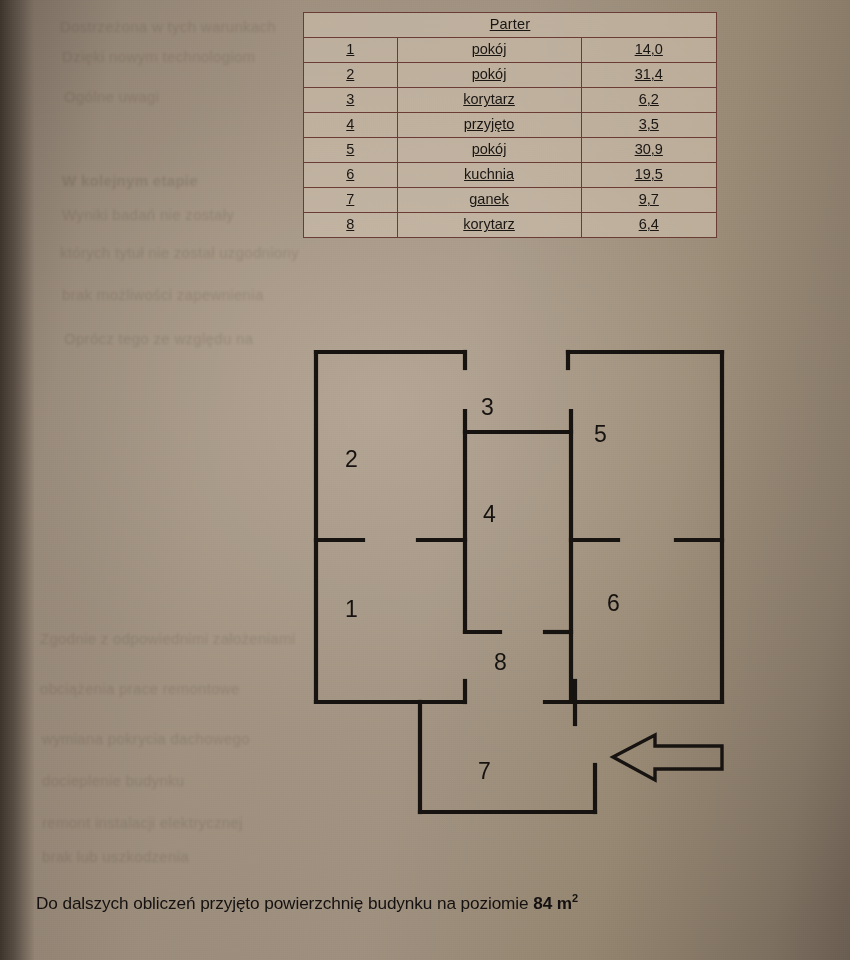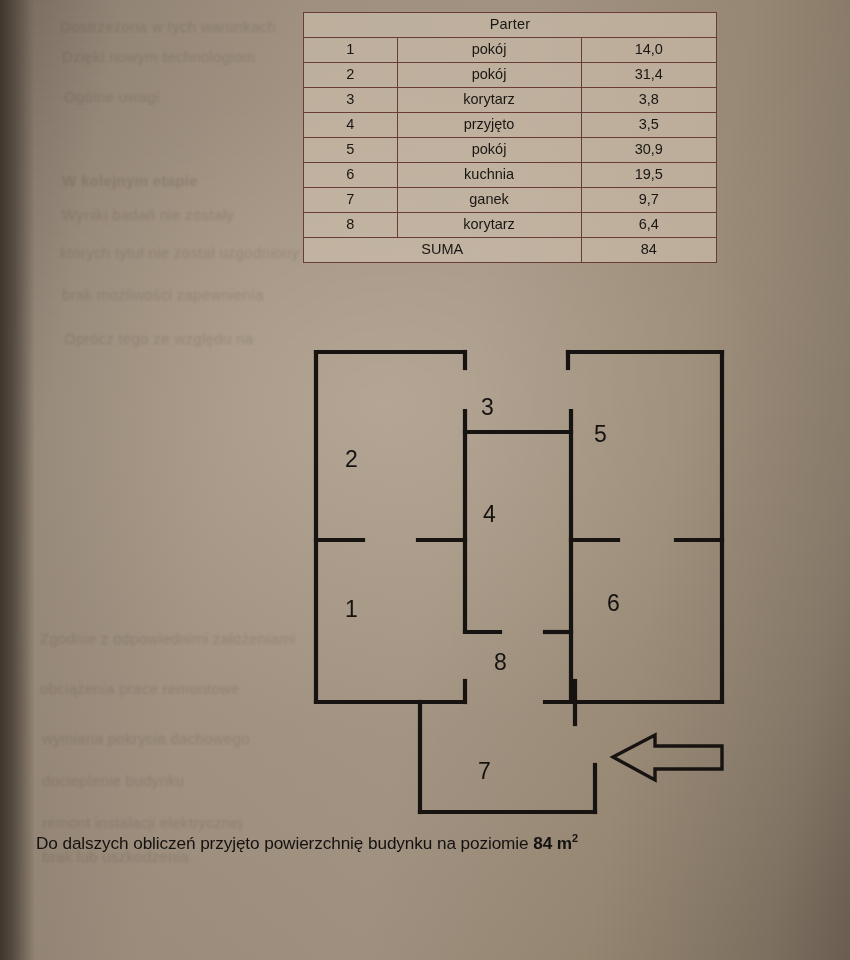--- a/index.html
+++ b/index.html
@@ -71,20 +71,21 @@
     color: #1a1613;
   }
   table.parter td, table.parter th {
     border: 1.4px solid #6b3b36;
     padding: 2px 18px;
     text-align: center;
     font-weight: normal;
     line-height: 1.35;
     height: 20px;
     background: rgba(205,191,173,0.30);
+    text-decoration: underline;
   }
   table.parter .c-lp    { width: 40px; }
   table.parter .c-name  { width: 219px; }
   table.parter .c-area  { width: 155px; }
   table.parter .title-row td { letter-spacing: .2px; }
 
   
   #plan {
     position: absolute;
     left: 0; top: 0;
@@ -94,21 +95,21 @@
   #plan .room-label {
     font-family: "Liberation Sans", sans-serif;
     font-size: 23px;
     fill: #161210;
   }
 
   
   #caption {
     position: absolute;
     left: 36px;
-    top: 832px;
+    top: 892px;
     width: 700px;
     font-size: 17.2px;
     color: #141110;
     letter-spacing: -0.1px;
     white-space: nowrap;
   }
   #caption .val { font-weight: bold; }
   #caption .sup { font-size: 11px; vertical-align: super; font-weight: bold; }
 </style>
 </head>
@@ -145,21 +146,21 @@
           <td>14,0</td>
         </tr>
         <tr>
           <td>2</td>
           <td>pokój</td>
           <td>31,4</td>
         </tr>
         <tr>
           <td>3</td>
           <td>korytarz</td>
-          <td>3,8</td>
+          <td>6,2</td>
         </tr>
         <tr>
           <td>4</td>
           <td>przyjęto</td>
           <td>3,5</td>
         </tr>
         <tr>
           <td>5</td>
           <td>pokój</td>
           <td>30,9</td>
@@ -173,24 +174,20 @@
           <td>7</td>
           <td>ganek</td>
           <td>9,7</td>
         </tr>
         <tr>
           <td>8</td>
           <td>korytarz</td>
           <td>6,4</td>
         </tr>
 
-        <tr>
-          <td colspan="2">SUMA</td>
-          <td>84</td>
-        </tr>
       </tbody>
     </table>
   </div>
 
   <svg id="plan" viewBox="0 0 850 960">
     <g stroke="#171310" stroke-width="4.2" fill="none" stroke-linecap="square">
 
       <path d="M 316 352 L 463 352"></path>
       <path d="M 568 352 L 722 352"></path>
 

